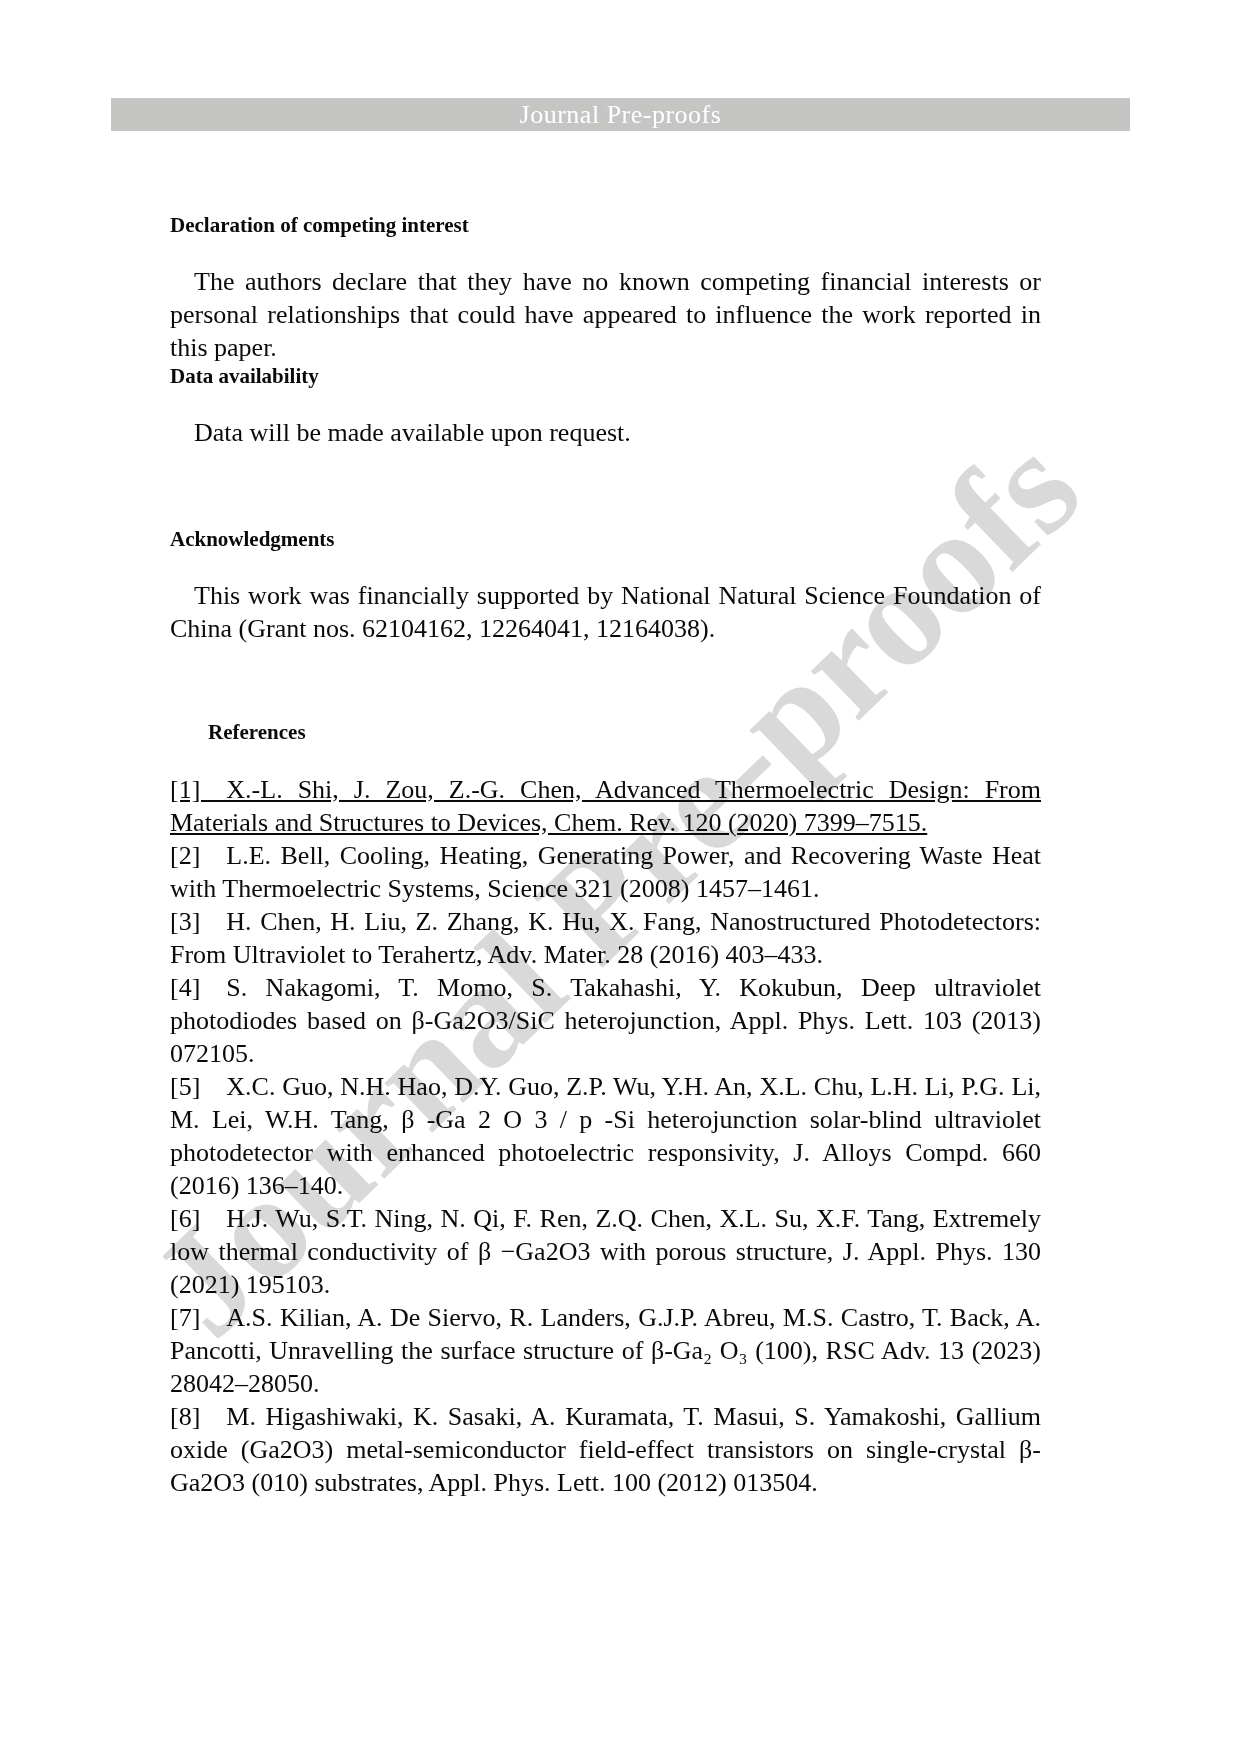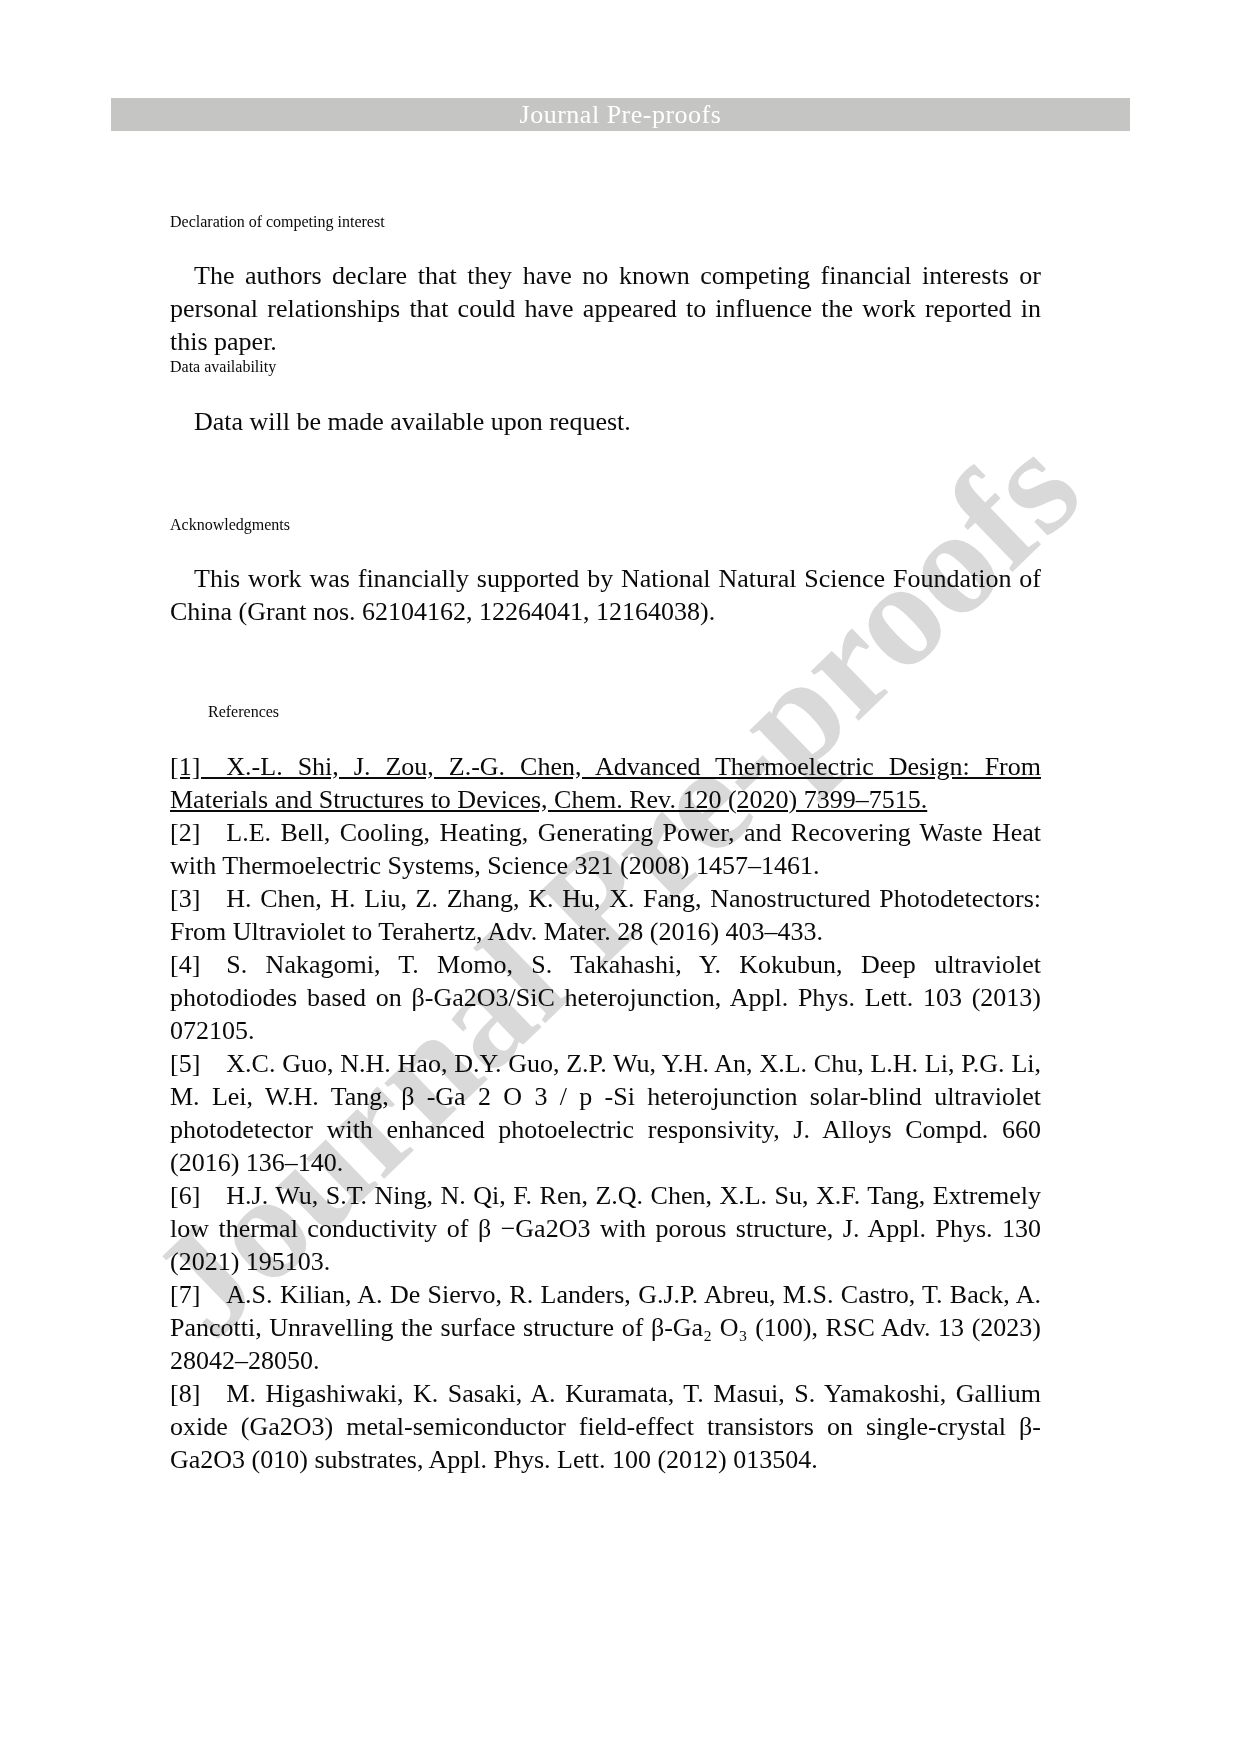--- a/index.html
+++ b/index.html
@@ -49,22 +49,22 @@
 
   
   .content {
     position: absolute;
     left: 170px;
     top: 0;
     width: 871px;
     z-index: 1;
   }
   .content h2 {
-    font-size: 16px;
-    font-weight: normal;
+    font-size: 21px;
+    font-weight: bold;
     margin: 0;
     line-height: 1.15;
   }
   .content p {
     font-size: 26px;
     line-height: 33px;
     text-align: justify;
     margin: 0;
   }
   .content p.indent { text-indent: 24px; }

